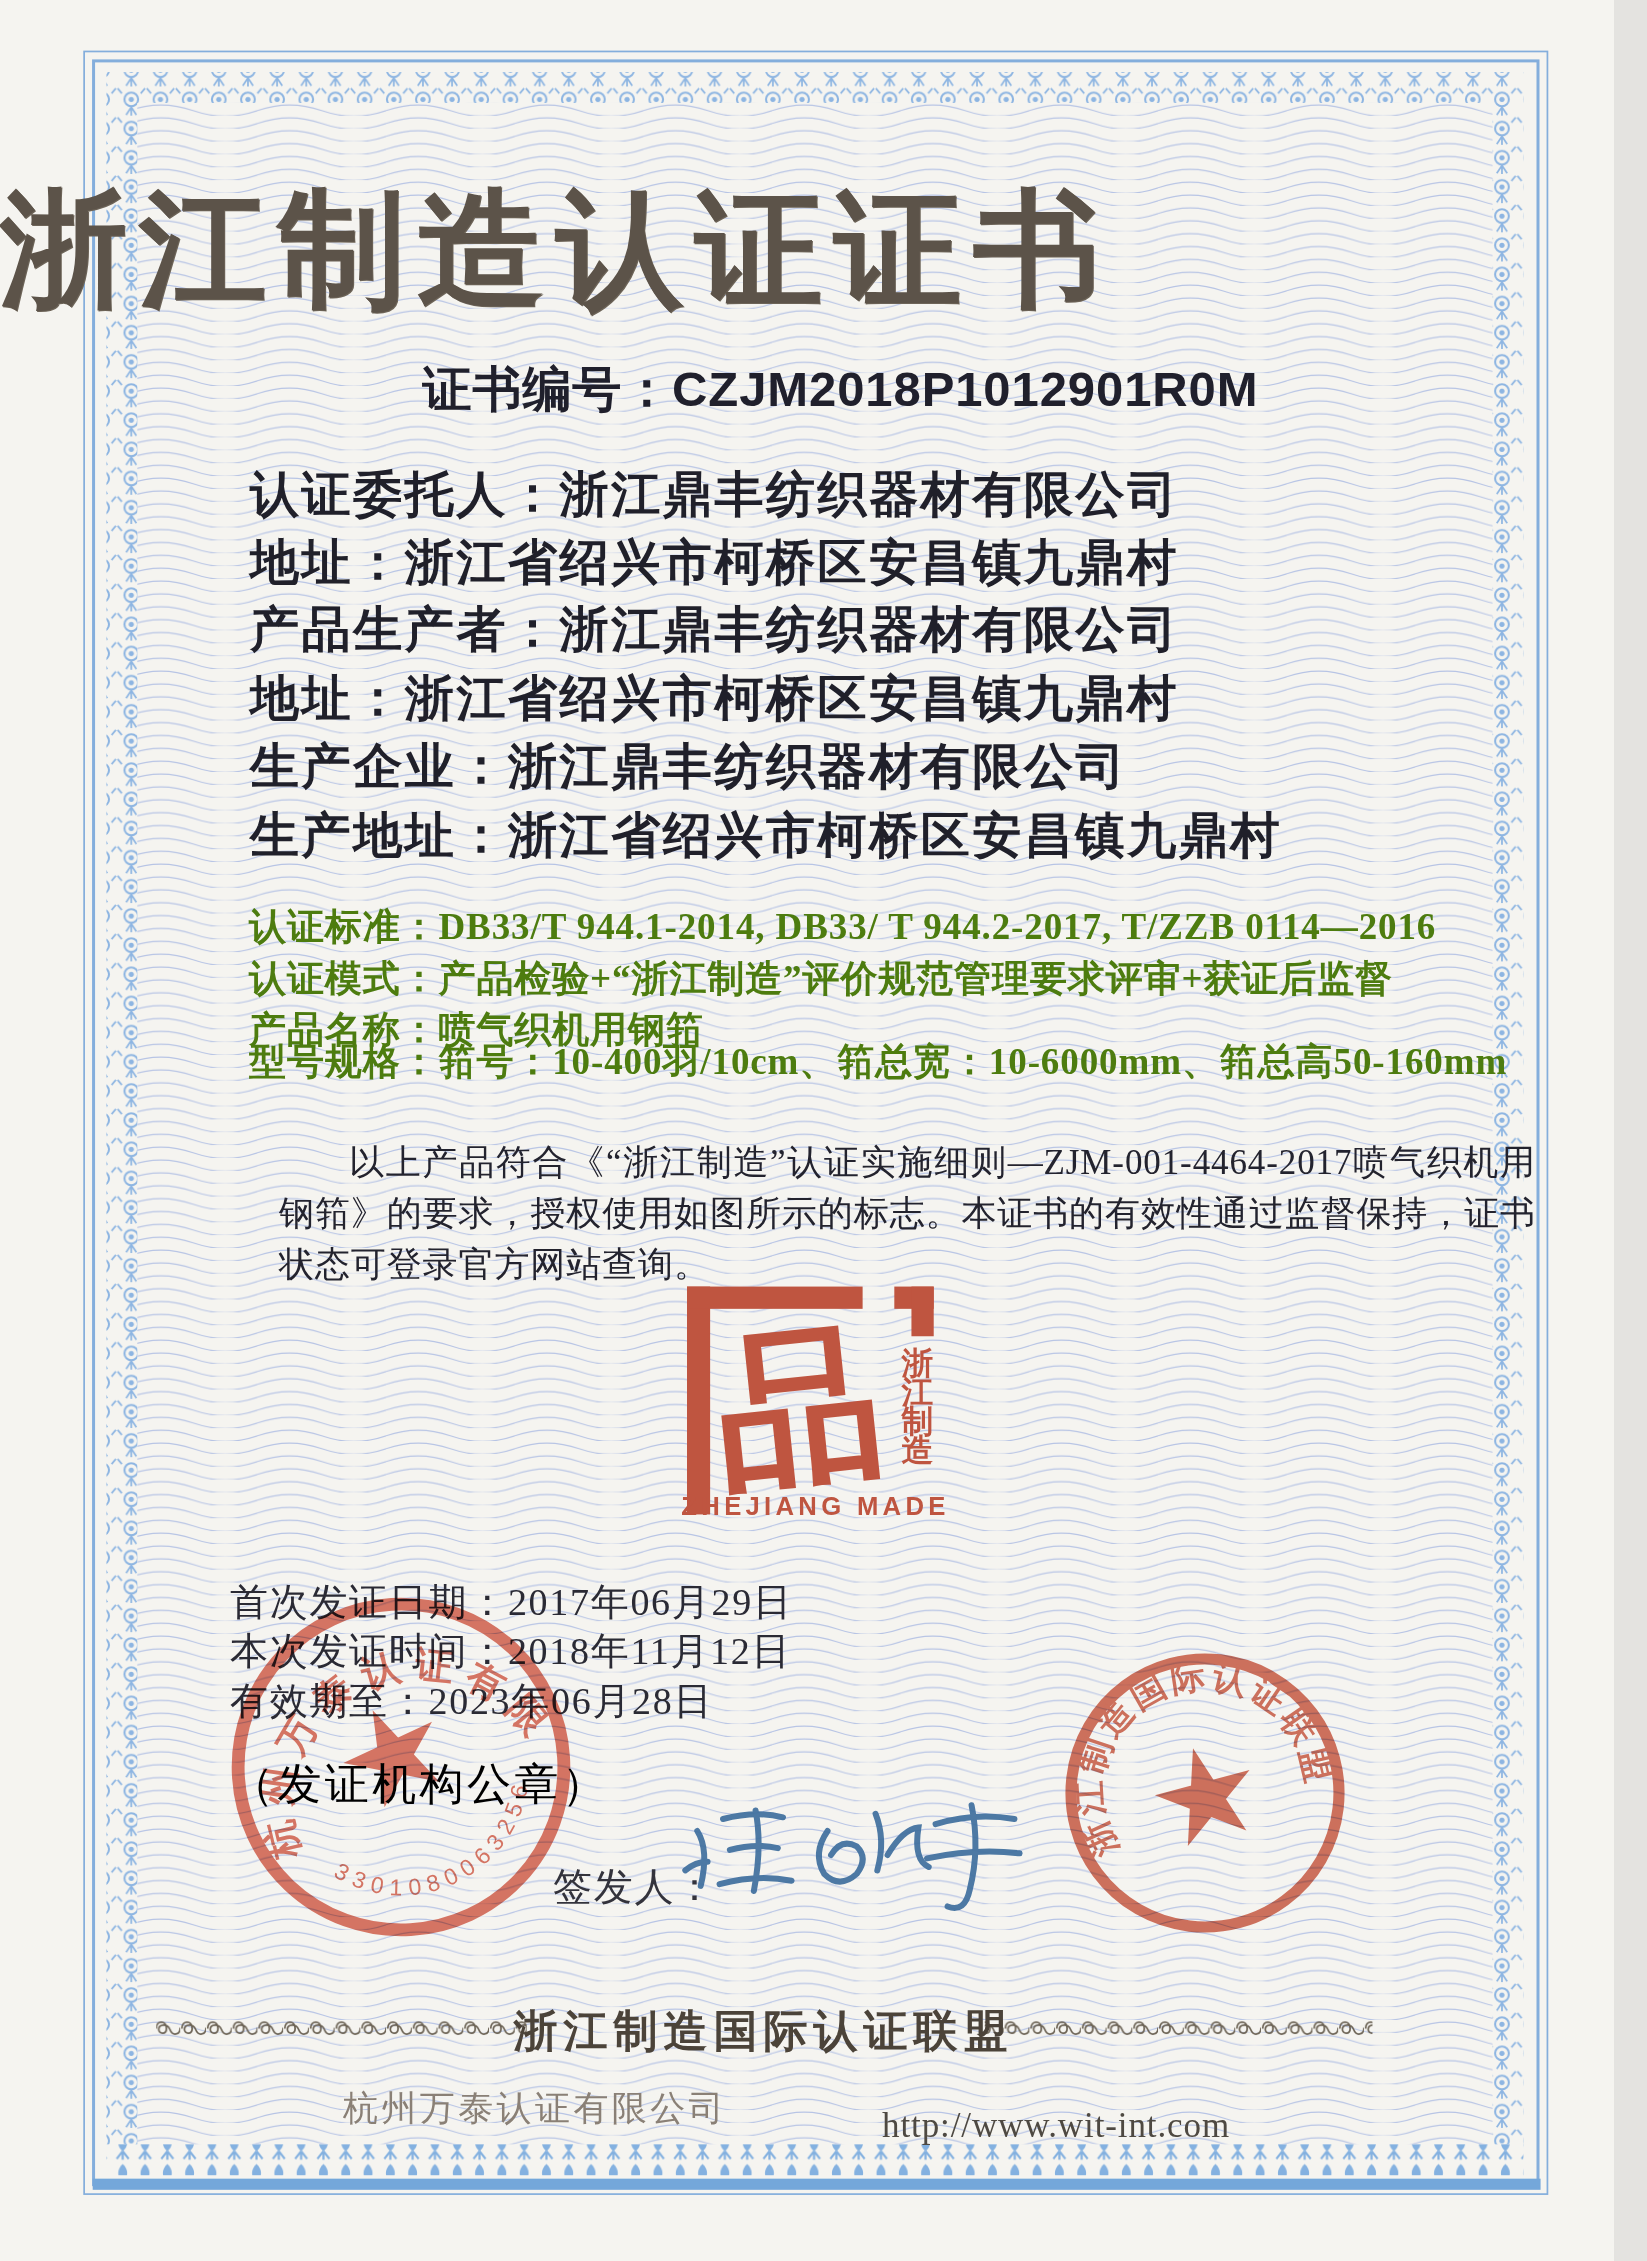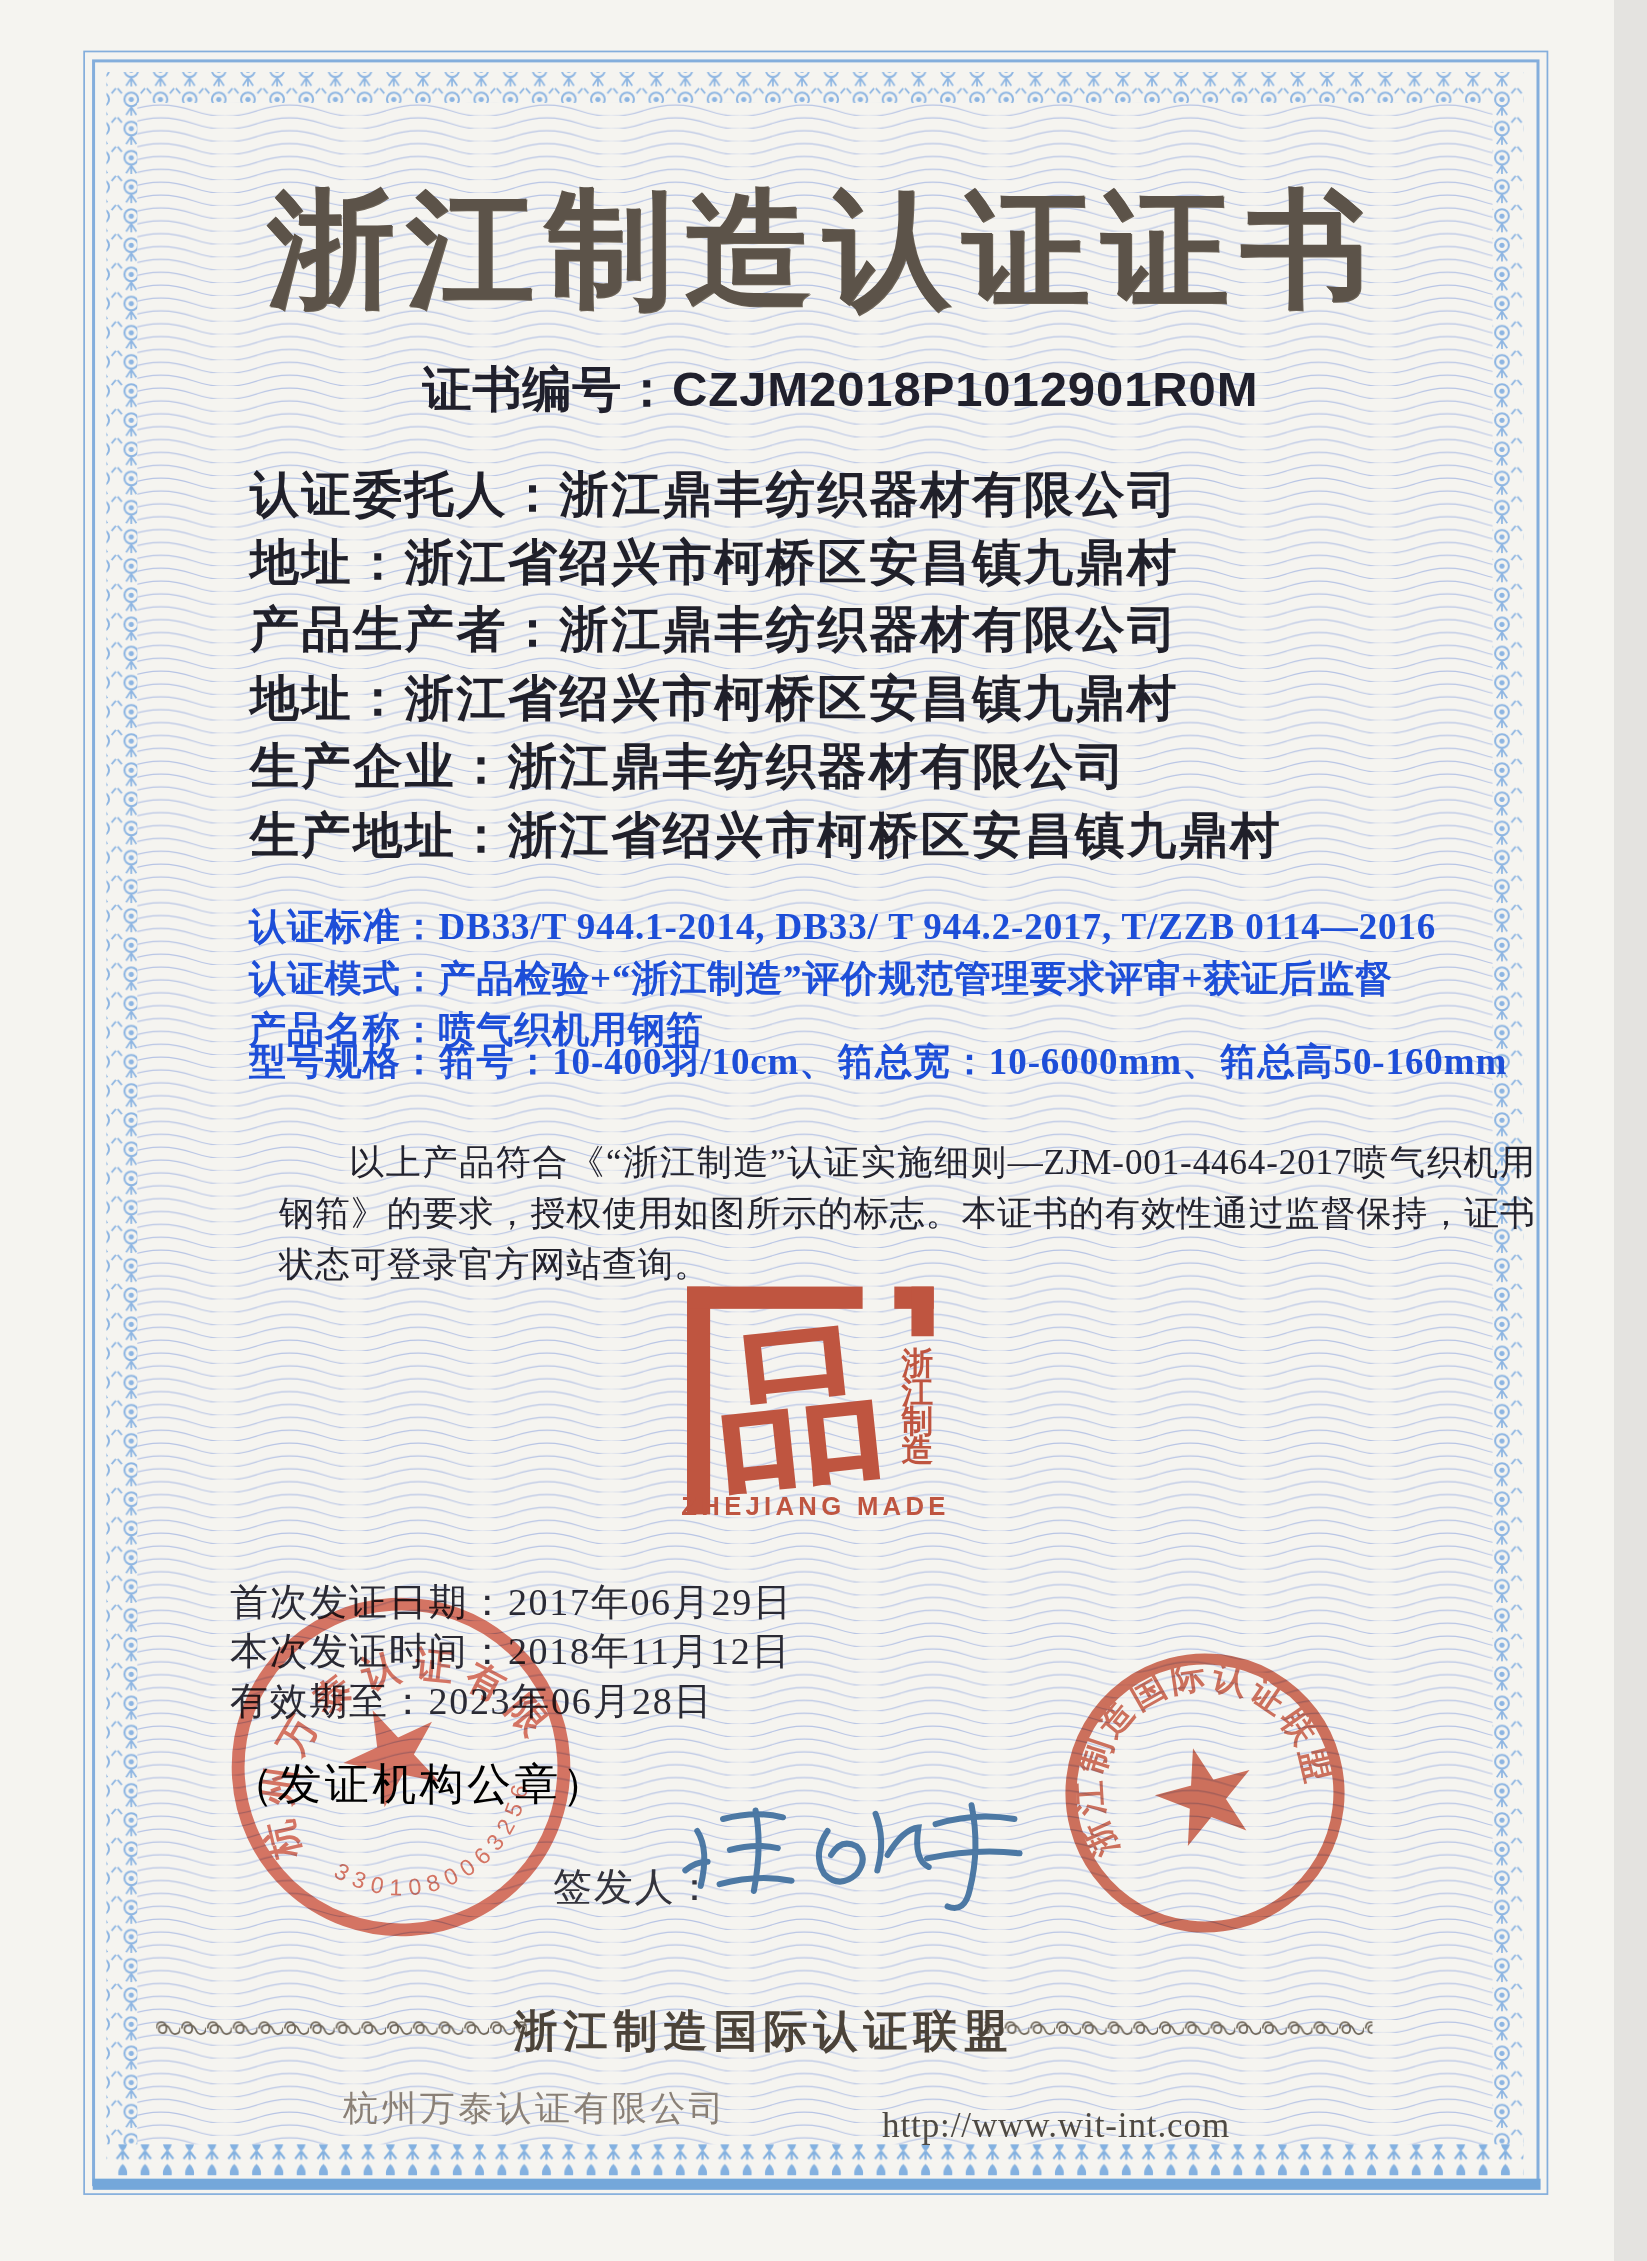--- a/index.html
+++ b/index.html
@@ -6,39 +6,39 @@
   .page{
     position:relative;width:1647px;height:2261px;
     background:#f5f4f0;overflow:hidden;
     font-family:"Liberation Serif", serif;
   }
   .abs{position:absolute;}
   .bg{left:0;top:0;z-index:0;}
   .content{z-index:2;}
   .overlay{z-index:3;}
   .title{
-    left:0;top:166px;width:1647px;text-align:center;
+    left:0;top:166px;width:1647px;text-align:left;
     font-family:"DejaVu Serif", serif;font-weight:bold;
     font-size:127px;letter-spacing:12px;color:#5c5349;
     text-shadow:0.9px 0.9px 0 #6d6458;
   }
   .certno{
     left:0;top:357px;width:1681px;text-align:center;
     font-family:"Liberation Sans", sans-serif;font-weight:bold;
     font-size:49px;color:#20202c;letter-spacing:0.9px;
   }
   .field{
     left:250px;
     font-family:"Liberation Sans", sans-serif;font-weight:bold;
     font-size:49px;color:#20202a;letter-spacing:2.6px;white-space:nowrap;
   }
   .detail{
     left:249px;
     font-family:"Liberation Serif", serif;font-weight:700;
-    font-size:37px;color:#1d4ed8;letter-spacing:0.9px;white-space:nowrap;
+    font-size:37px;color:#4d7c0f;letter-spacing:0.9px;white-space:nowrap;
   }
   .statement{
     left:244px;top:1137px;width:1257px;
     font-family:"Liberation Serif", serif;
     font-size:35px;line-height:51px;color:#23232e;
     text-align:justify;text-indent:70px;letter-spacing:0.9px;margin-left:35px;
   }
   .dateline{
     left:230px;
     font-family:"Liberation Serif", serif;

